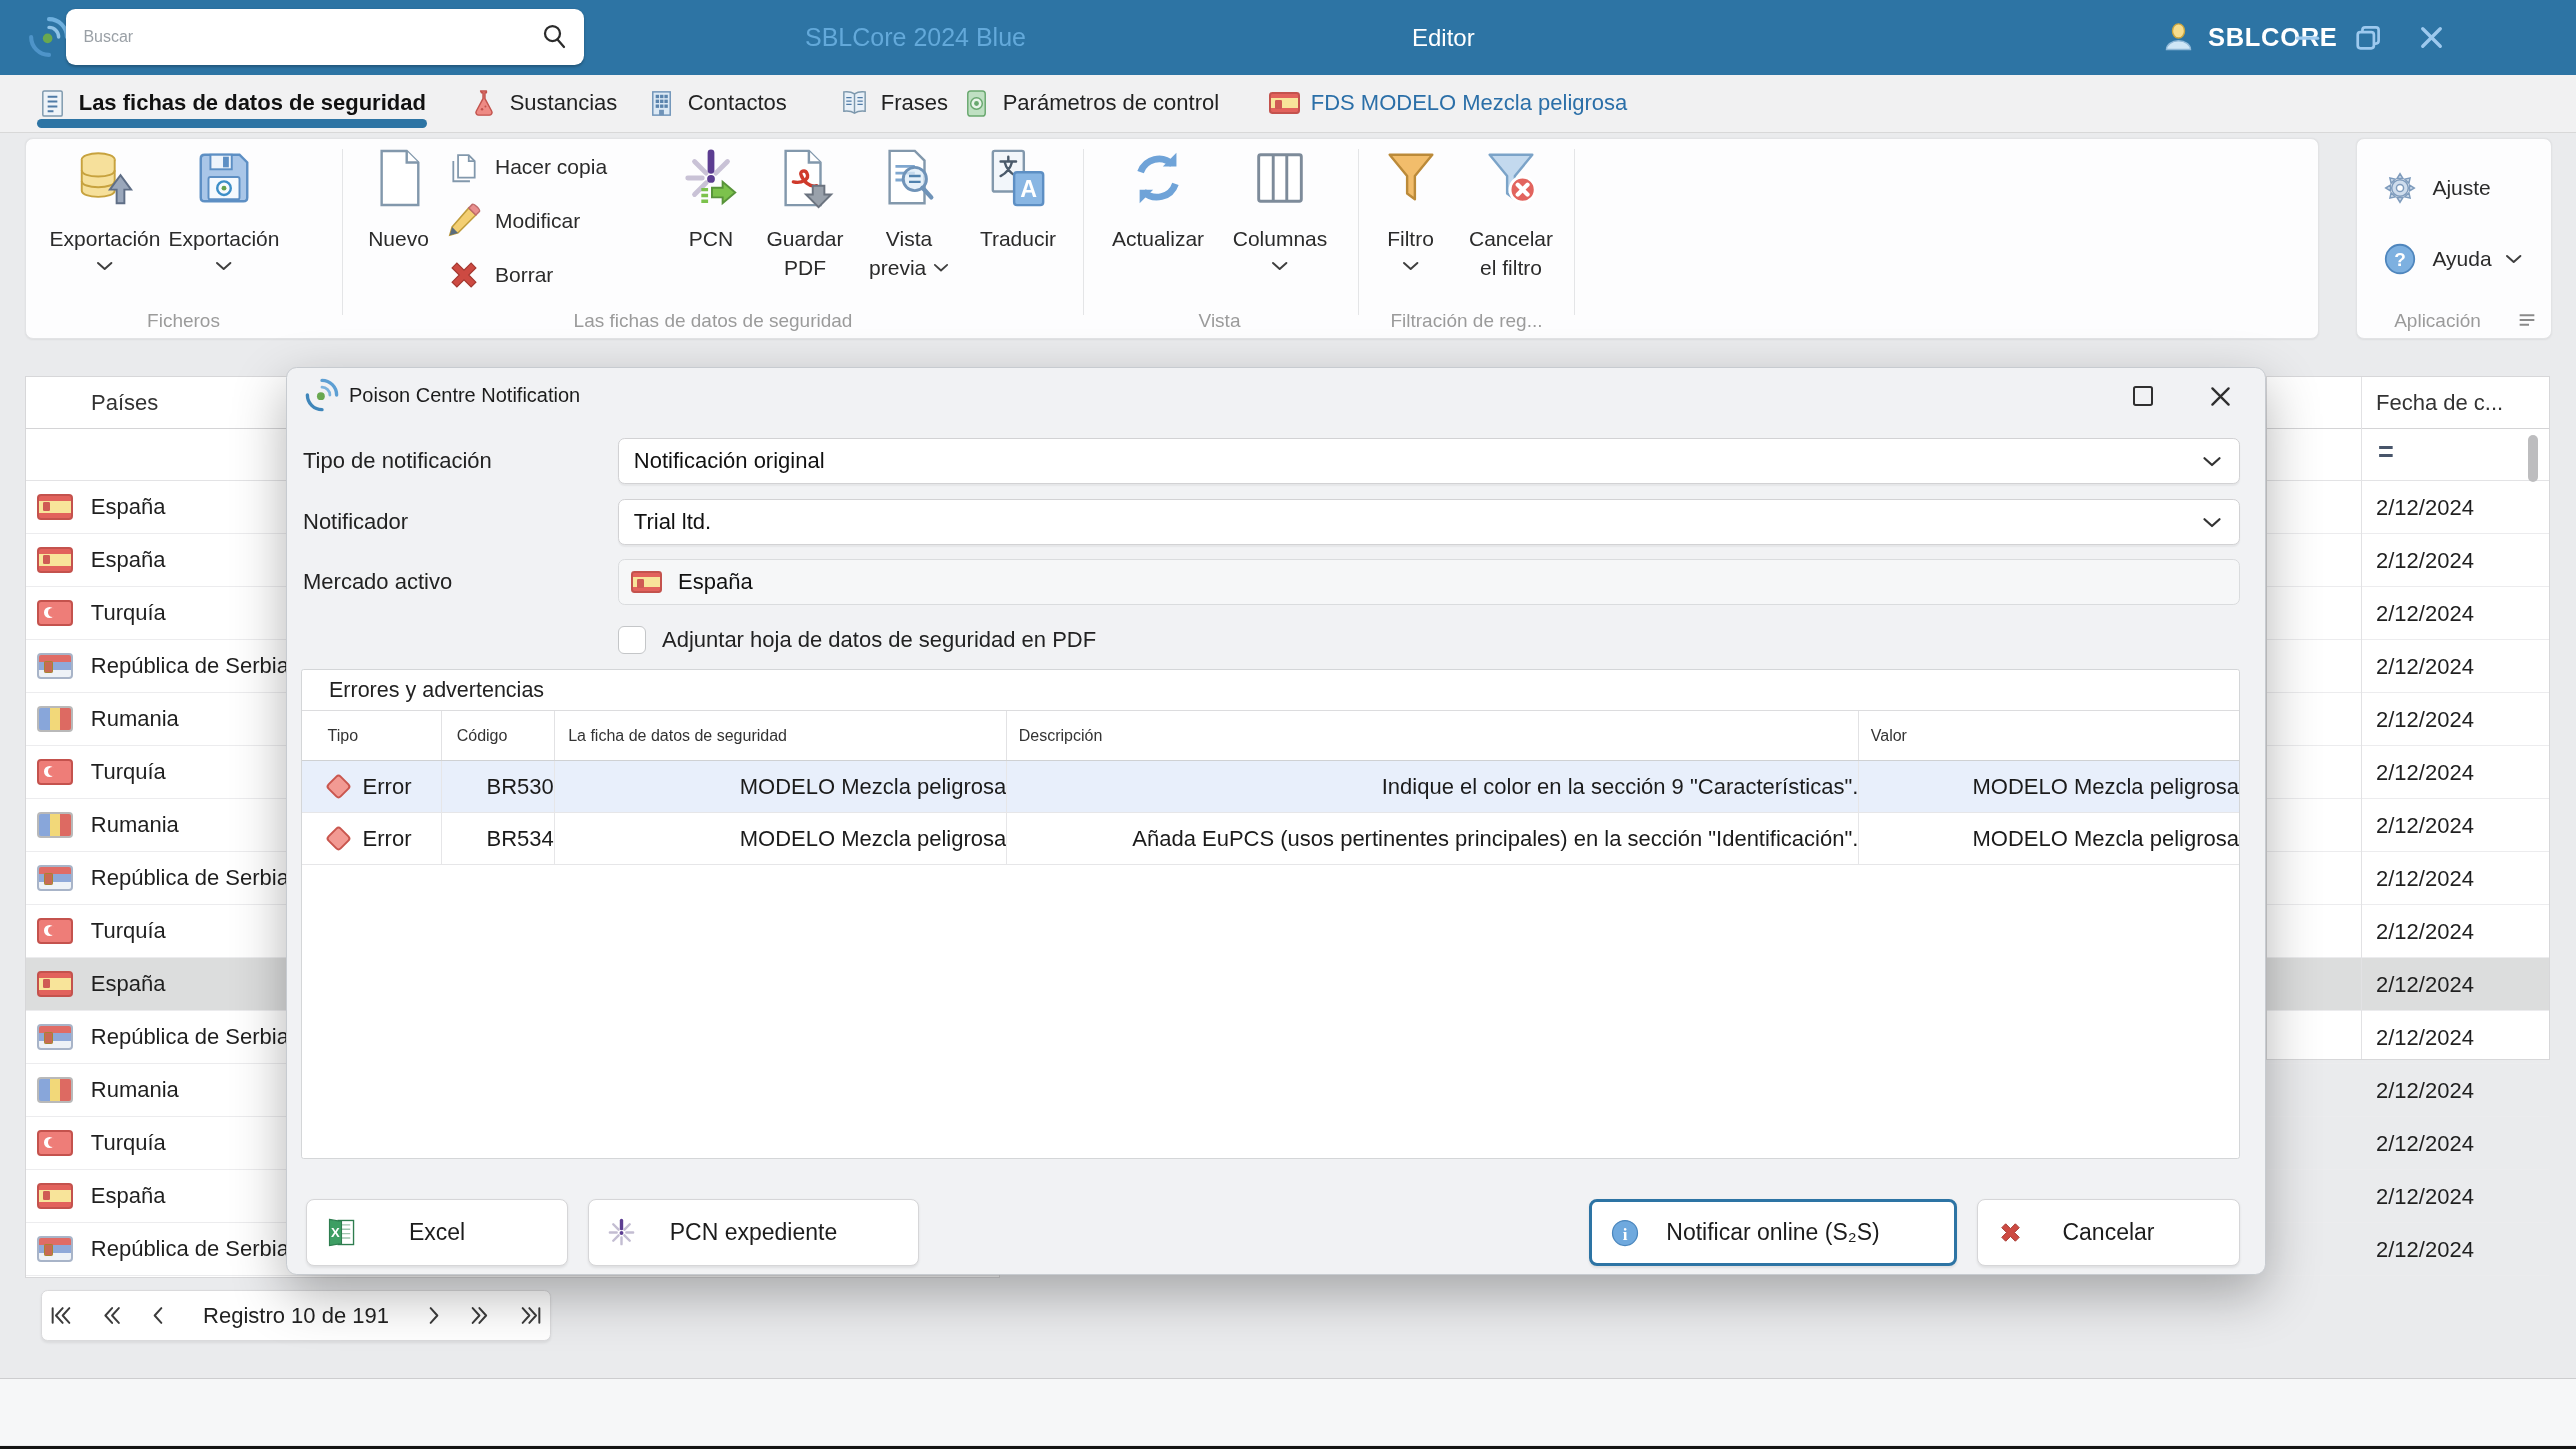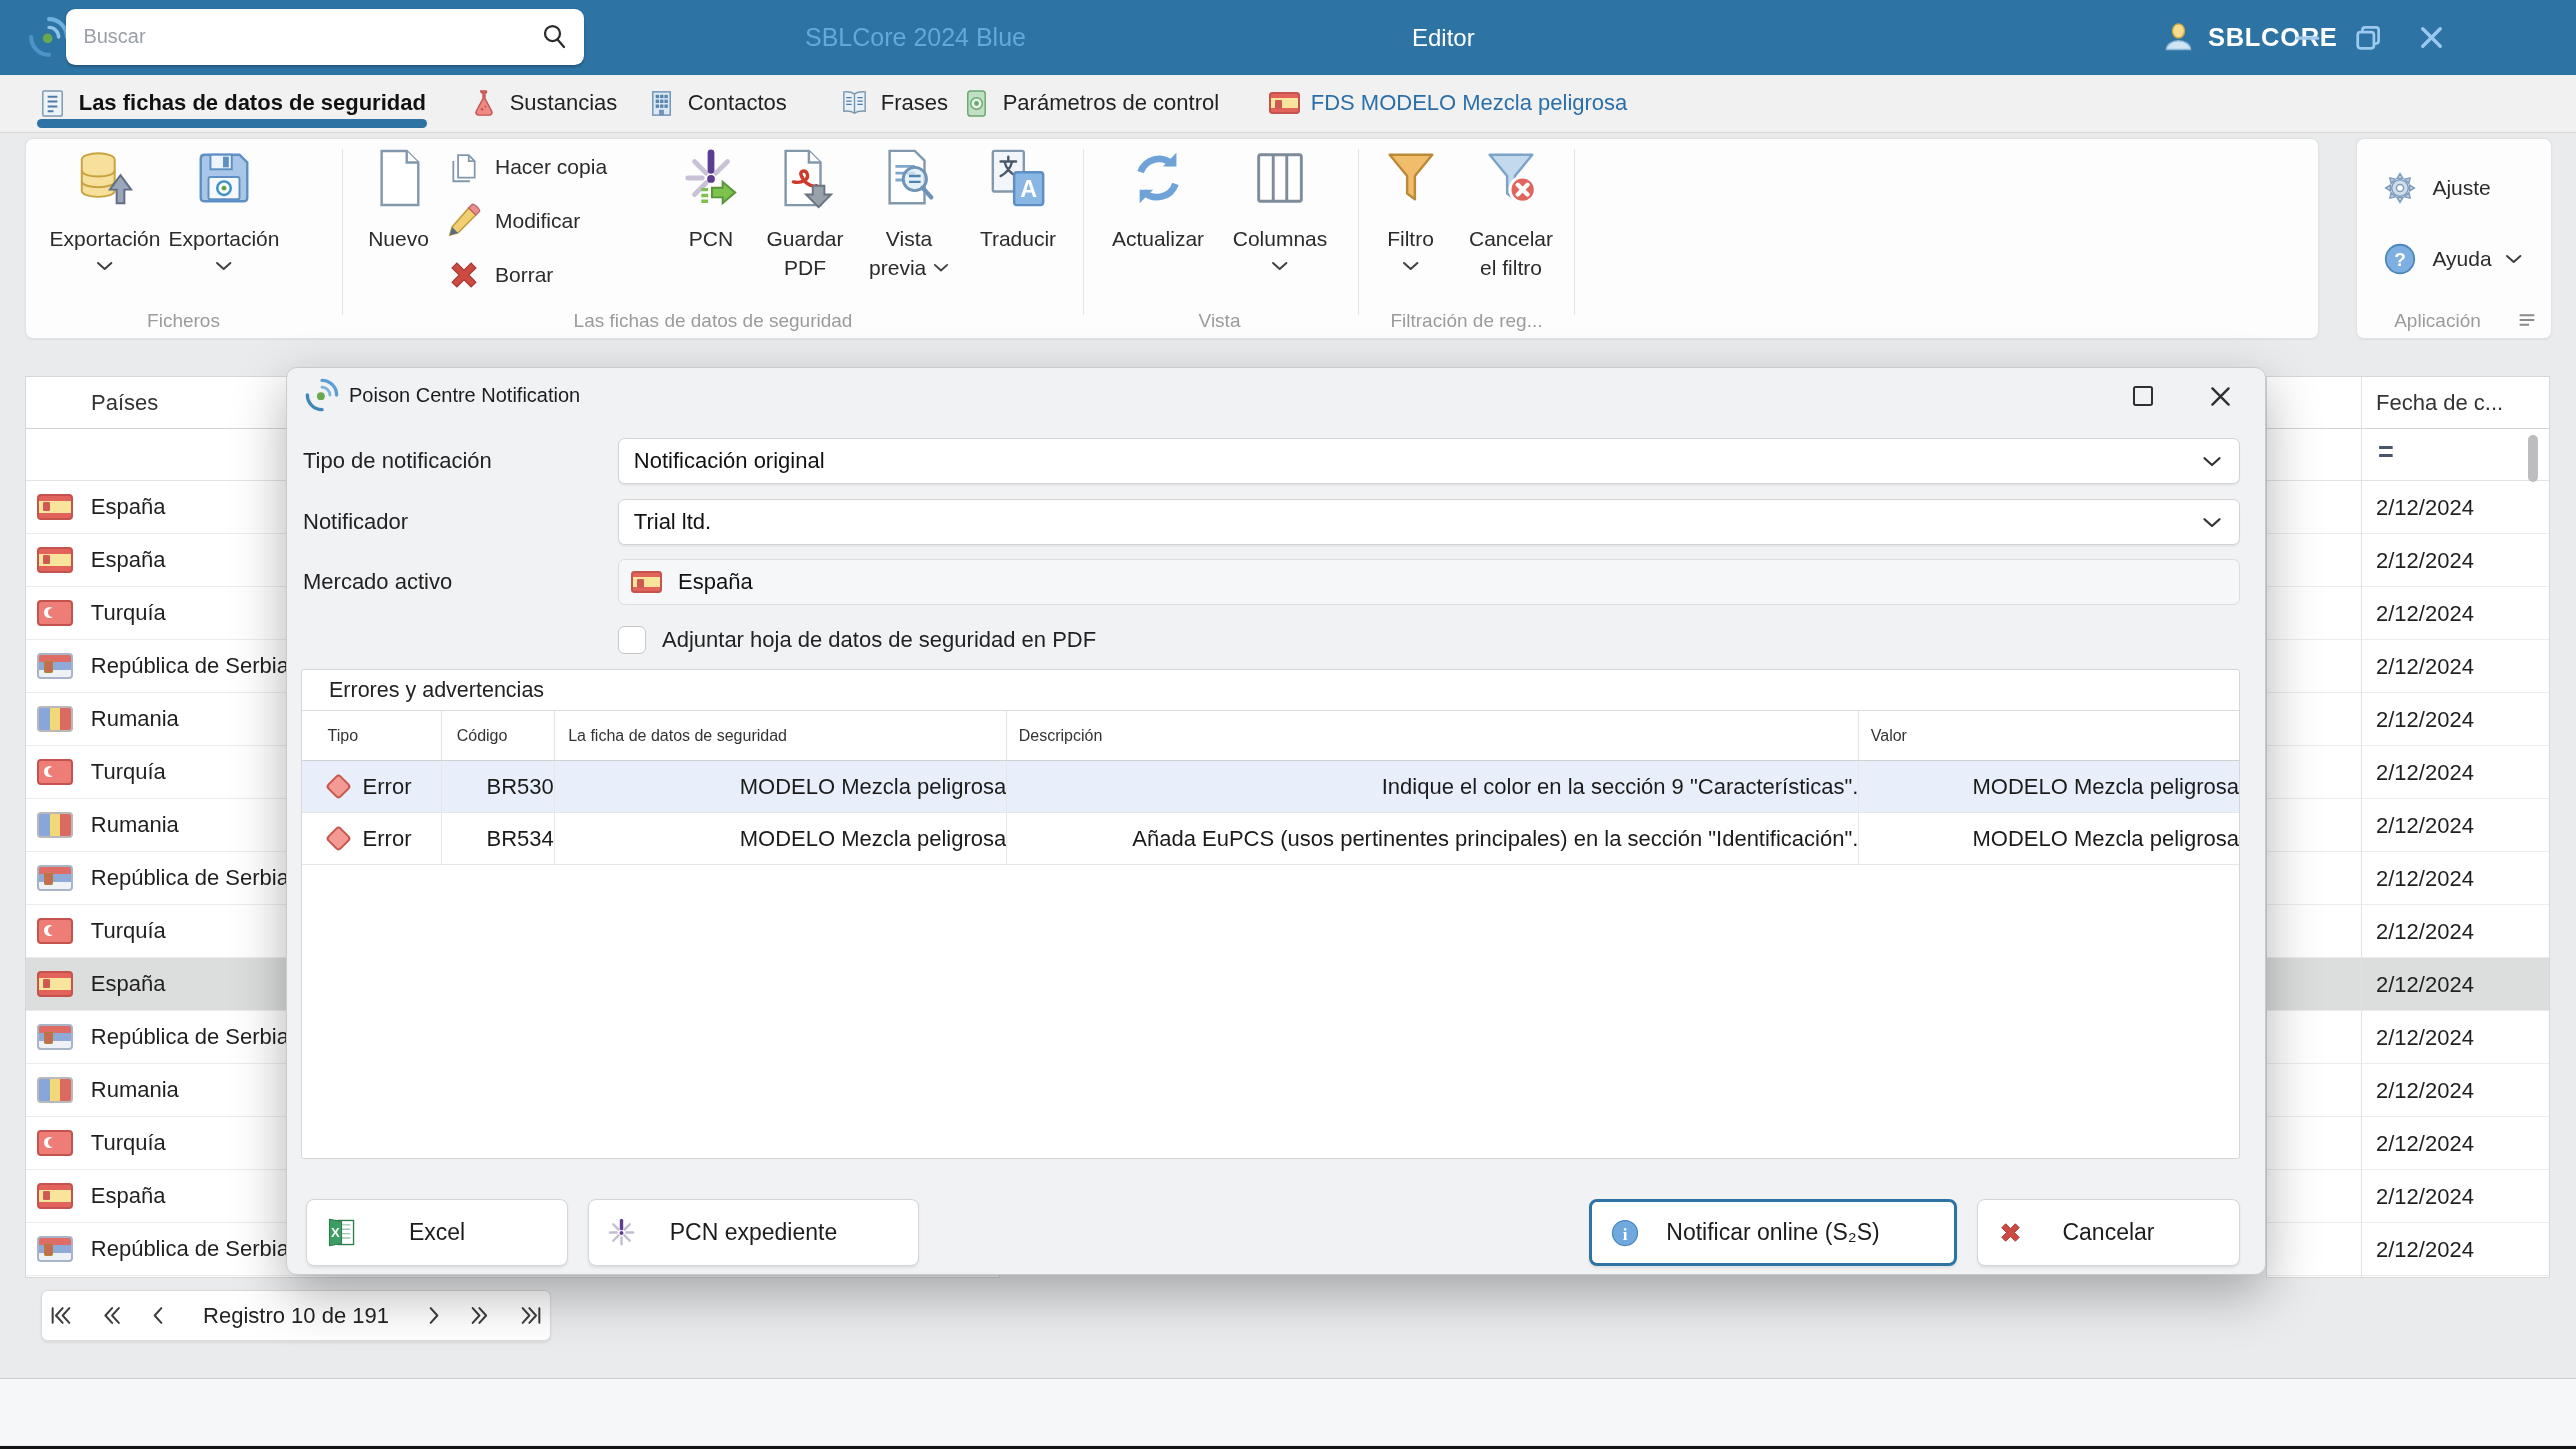--- a/index.html
+++ b/index.html
@@ -4,21 +4,21 @@
 <style>
   * { margin:0; padding:0; box-sizing:border-box; }
   html,body { width:2576px; height:1449px; overflow:hidden; background:#eaebed;
     font-family:"Liberation Sans","DejaVu Sans",sans-serif; color:#1f1f1f; }
 
   
   #topbar { position:absolute; left:0; top:0; width:2576px; height:75px; background:var(--accent,#2d74a4); }
   #logo { position:absolute; left:27px; top:14.8px; width:44px; height:44px; }
   #searchbox { position:absolute; left:66px; top:8.7px; width:518px; height:56px; background:#fff; border-radius:9.4px;
     display:flex; align-items:center; box-shadow:0 1.3px 2.7px rgba(0,0,0,.25); }
-  #searchbox input { flex:1; border:none; outline:none; font-size:20px; color:#c2410c; padding-left:17.4px; background:transparent;
+  #searchbox input { flex:1; border:none; outline:none; font-size:16px; color:#c2410c; padding-left:17.4px; background:transparent;
     font-family:"Liberation Sans","DejaVu Sans",sans-serif; }
   #searchbox input::placeholder { color:#9aa0a6; }
   #search-ic { width:32px; height:32px; margin-right:13.4px; flex:none; }
   #product-title { position:absolute; left:805px; top:0; height:75px; line-height:75px; font-size:25px; color:#63a9da; }
   #mode-title { position:absolute; left:1412px; top:0; height:75px; line-height:75px; font-size:24px; color:#fff; }
   #user-block { position:absolute; left:2161px; top:0; height:75px; display:flex; align-items:center; gap:12px; }
   #user-name { font-size:25.5px; font-weight:bold; color:#fff; letter-spacing:0.7px; }
   .winbtn { position:absolute; top:0; width:47px; height:75px; display:flex; align-items:center; justify-content:center; }
   #btn-min{left:2284px;} #btn-restore{left:2345px;} #btn-close{left:2408px;}
 
@@ -67,21 +67,21 @@
   .flag.rs::after { content:""; position:absolute; left:4.7px; top:6px; width:7.4px; height:9.4px; background:#c96a54; border:1.3px solid #a8852f; border-radius:1.3px; }
   .flag.ro { background:linear-gradient(90deg,#88a6da 0 33%,#f2d879 33% 66%,#dd6a62 66% 100%); border:2px solid #b9b9b9; }
 
   
   #recnav { position:absolute; left:41px; top:1290px; width:510px; height:51px; background:#fff; border:0.7px solid #dadadc;
     border-radius:6.7px; display:flex; align-items:center; justify-content:center; gap:28px; box-shadow:0 1.3px 2.7px rgba(0,0,0,.07); }
   #recnav .navbtn { display:flex; align-items:center; }
   #recnav-label { font-size:22px; color:#222; margin:0 9.4px; }
 
   
-  #dates { position:absolute; left:2266px; top:376px; width:284px; height:902px; background:#fff; border:0.7px solid #d7d7d9; }
+  #dates { position:absolute; left:2266px; top:376px; width:284px; height:684px; background:#fff; border:0.7px solid #d7d7d9; }
   #dates .inner-div { position:absolute; left:94px; top:0; bottom:0; width:0.7px; background:#e2e2e4; }
   .dhead { height:52px; line-height:52px; font-size:22px; color:#333; border-bottom:1.3px solid #d4d4d6; padding-left:109px; }
   .dfilter { height:52px; border-bottom:0.7px solid #e3e3e5; font-size:27px; font-weight:bold; color:#48556a; padding-left:111px; line-height:47px; }
   .drow { height:53px; line-height:53px; font-size:22px; padding-left:109px; border-bottom:0.7px solid #ececee; }
   .drow.sel { background:#dcdddd; }
   #vscroll { position:absolute; left:2528px; top:435px; width:10px; height:47px; border-radius:5.4px; background:#bdbdbf; }
 
   
   #dialog { position:absolute; left:286px; top:367px; width:1980px; height:908px; background:#f1f2f4;
     border:0.7px solid #c7cbd0; border-radius:10.7px; box-shadow:0 19px 54px rgba(0,0,0,.30); }

